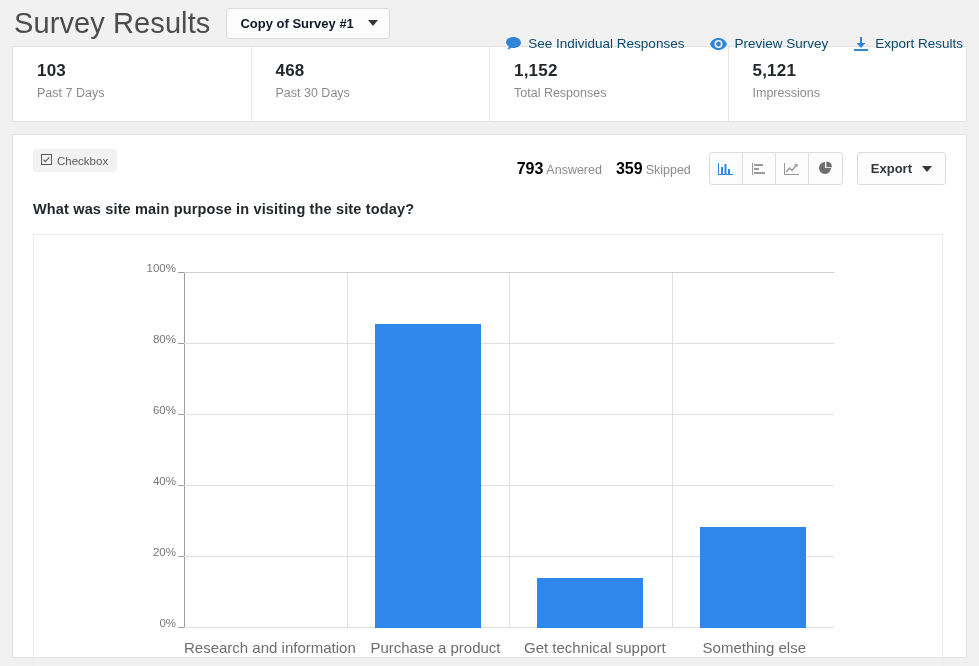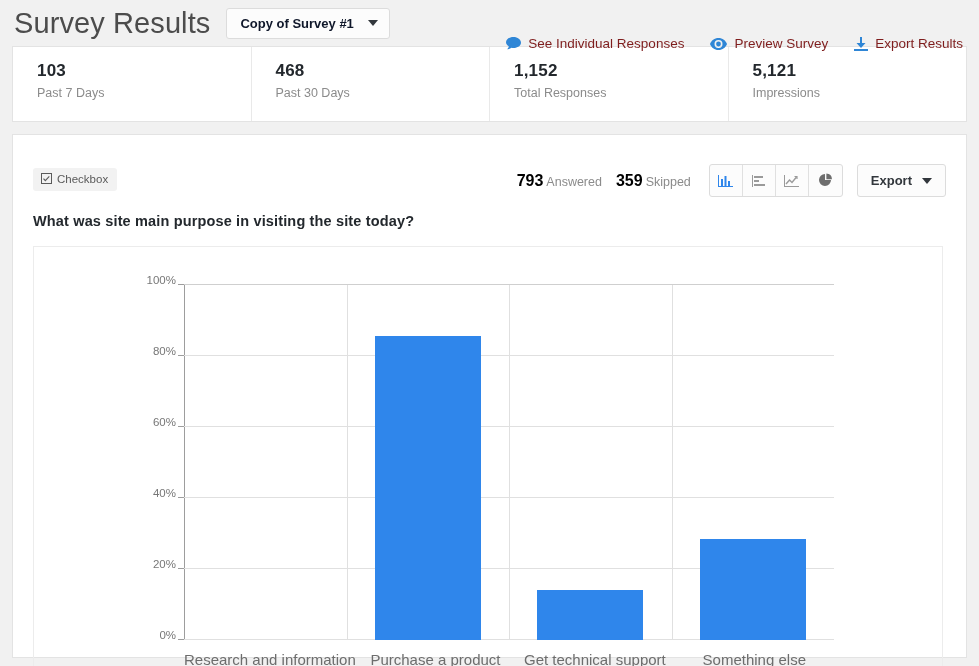--- a/index.html
+++ b/index.html
@@ -44,21 +44,21 @@
            border-right: 5px solid transparent; border-top: 6px solid #32373c; }
   .header-actions {
     margin-left: auto;
     display: flex;
     align-items: center;
     gap: 26px;
     padding-right: 4px;
   }
   .hlink {
     display: flex; align-items: center; gap: 7px;
-    color: #7f1d1d; font-size: 13.5px; text-decoration: none;
+    color: #0c4a6e; font-size: 13.5px; text-decoration: none;
     white-space: nowrap; cursor: pointer; margin-top: 41px;
   }
   .hlink svg { display: block; }
 
   
   .stats-card {
     margin: 0 12px;
     background: #fff;
     border: 1px solid #e3e3e3;
     display: flex;
@@ -77,22 +77,21 @@
   .q-card {
     margin: 12px 12px 0 12px;
     background: #fff;
     border: 1px solid #e3e3e3;
     height: 524px;
     padding: 14px 20px 0 20px;
     position: relative;
   }
   .q-top {
     display: flex;
-    align-items: center;
-    margin-top: 12px;
+    align-items: flex-start;
   }
   .badge {
     background: #f2f2f2;
     color: #5a5a5a;
     font-size: 11.5px;
     padding: 5px 9px 5px 8px;
     border-radius: 3px;
     display: inline-flex;
     align-items: center;
     gap: 5px;

